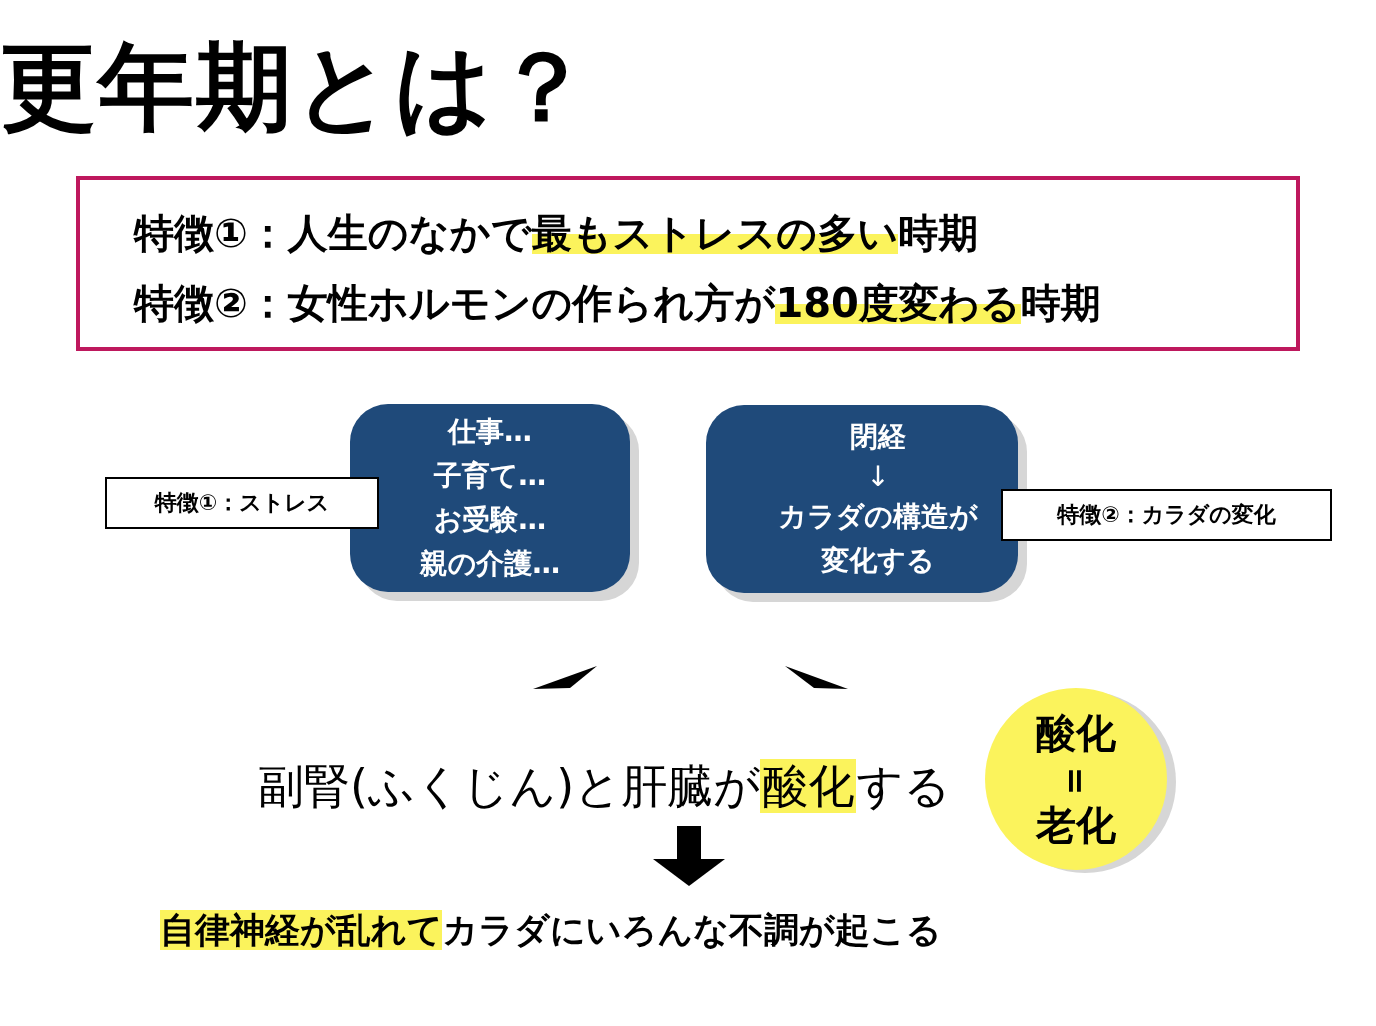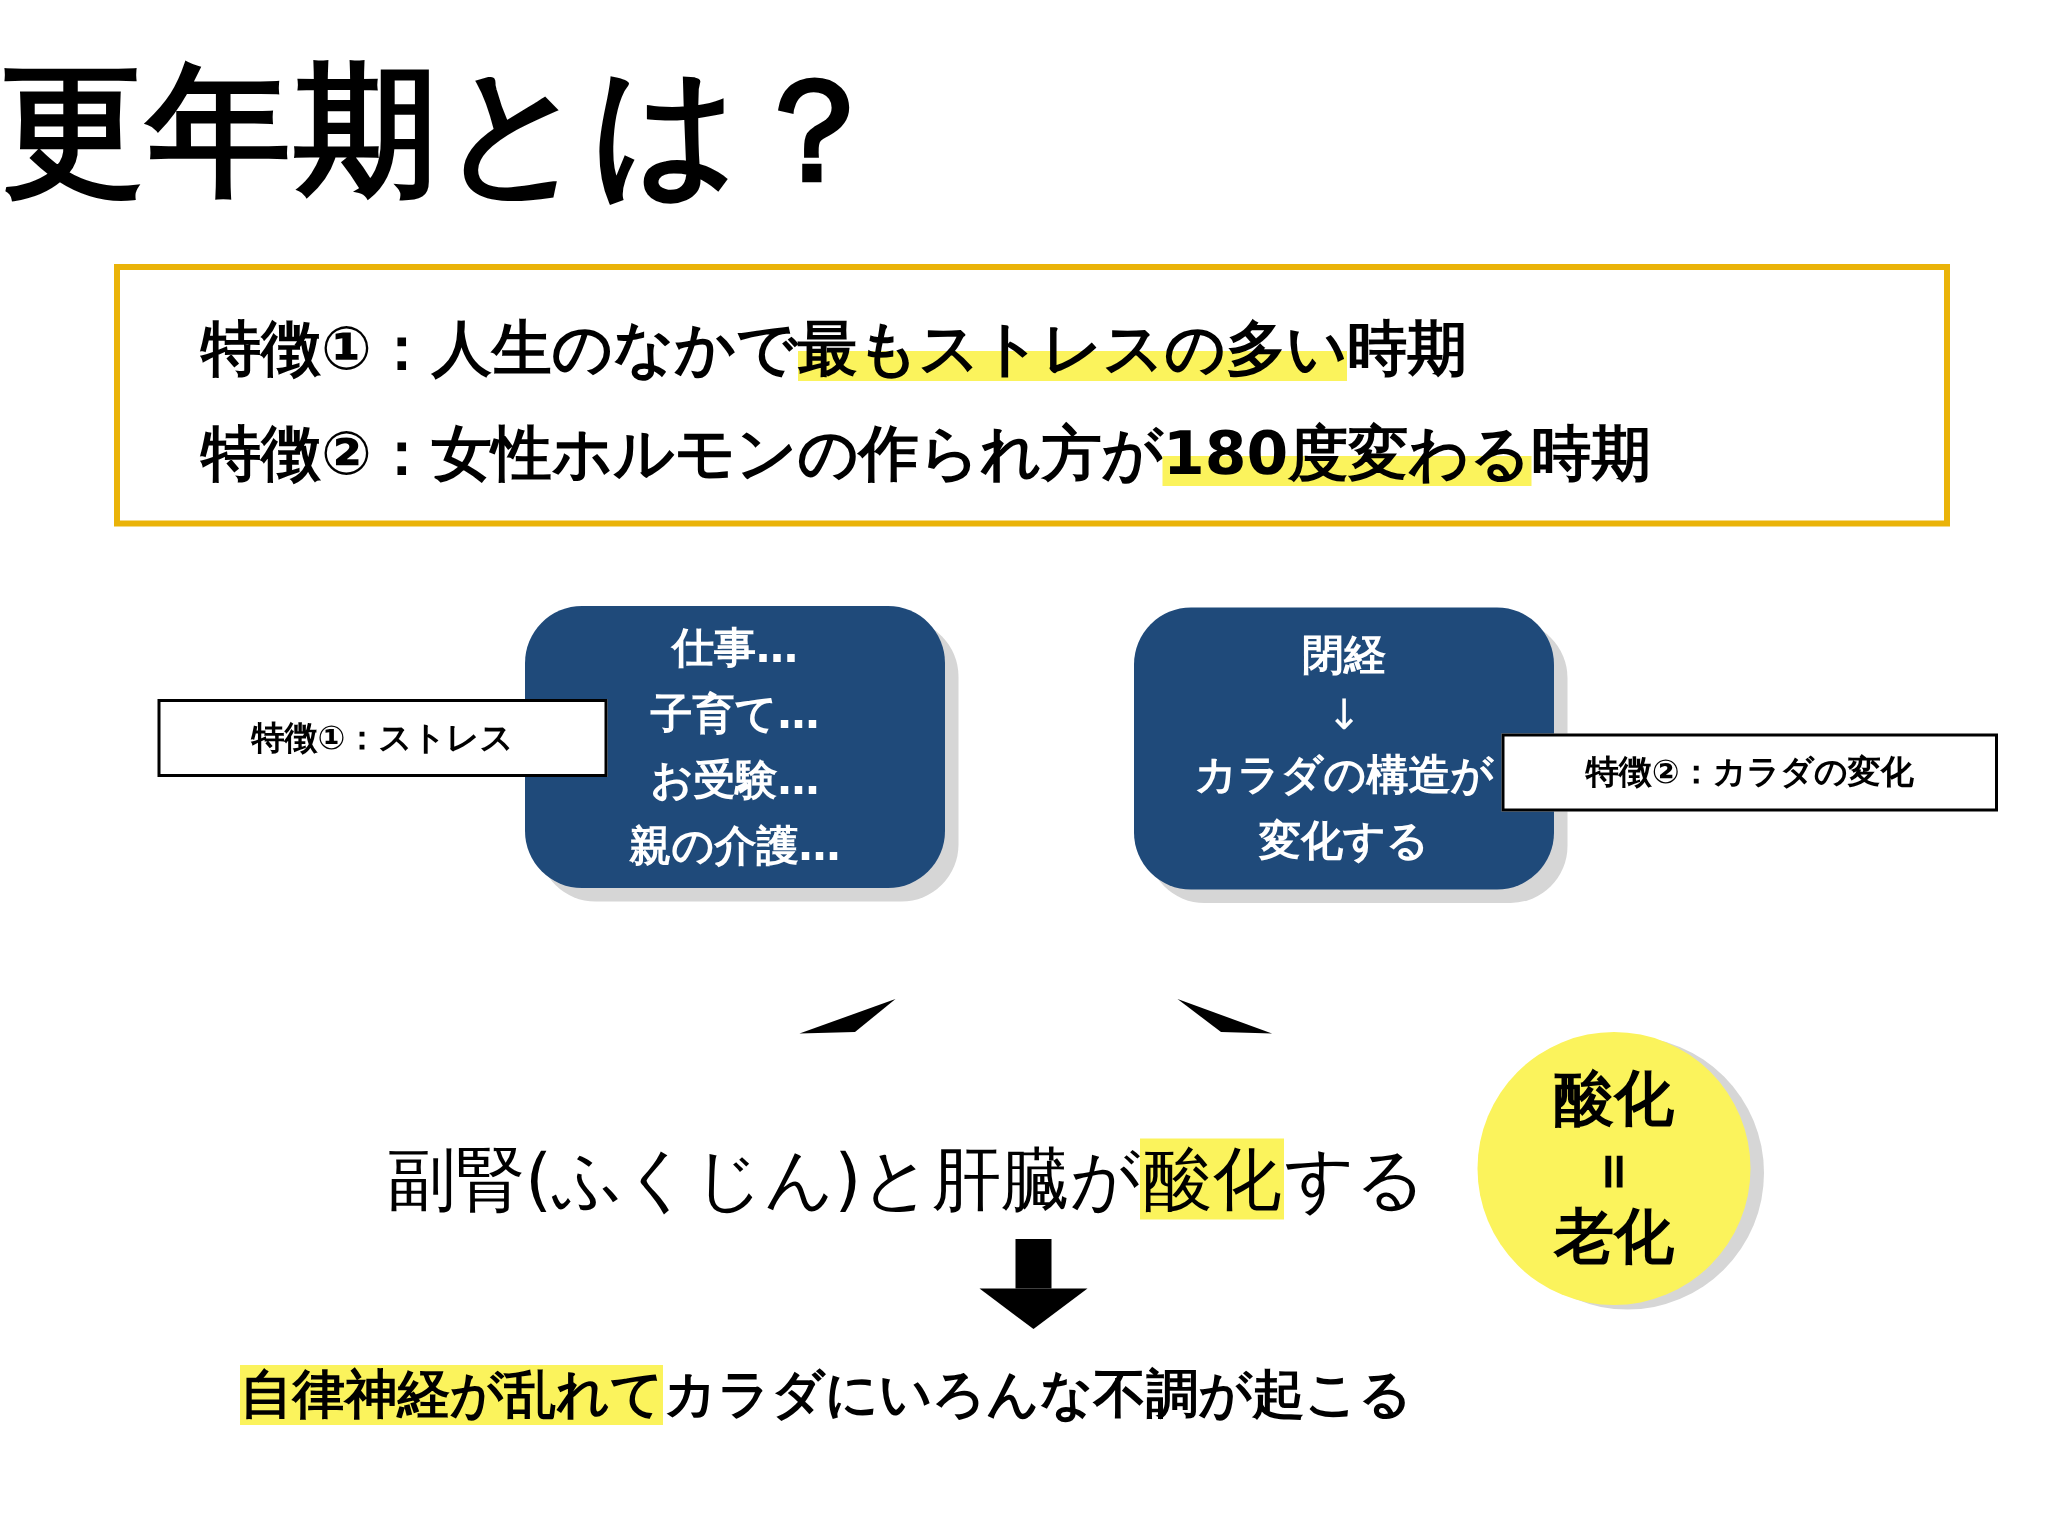--- a/index.html
+++ b/index.html
@@ -7,47 +7,47 @@
     width: 1376px; height: 1026px; background: #ffffff; position: relative; overflow: hidden;
     font-family: "DejaVu Sans", "Liberation Sans", sans-serif; color: #000;
   }
   .abs { position: absolute; }
   .title {
     left: 0; width: 1376px; top: 32px; text-align: left;
     font-size: 96px; font-weight: bold; letter-spacing: 2px; line-height: 110px;
   }
   .feature-box {
     left: 76px; top: 176px; width: 1216px; height: 167px;
-    border: 4px solid #eab308; box-sizing: content-box;
+    border: 4px solid #be185d; box-sizing: content-box;
   }
   .feature-line {
     position: absolute; left: 54px; font-size: 40px; font-weight: bold; white-space: nowrap; line-height: 50px;
   }
   .feature-line.l1 { top: 28px; }
   .feature-line.l2 { top: 98px; }
   .hl-half {
     background: linear-gradient(to bottom, transparent 52%, #fbf35c 52%, #fbf35c 96%, transparent 96%);
   }
   .hl-full { background: #fbf35c; }
   .bluebox {
     width: 280px; height: 188px; background: #1f4a7a; border-radius: 38px;
     box-shadow: 9px 9px 0 #d6d6d6; color: #fff; font-weight: bold;
     display: flex; flex-direction: column; align-items: center; justify-content: center;
     text-align: center;
   }
   .bluebox span { display: block; font-size: 28px; line-height: 44px; white-space: nowrap; }
   .bluebox .arrow { font-size: 28px; line-height: 36px; font-weight: normal; }
   .bluebox.left { left: 350px; top: 404px; }
-  .bluebox.right { left: 756px; top: 405px; }
+  .bluebox.right { left: 706px; top: 405px; padding-left: 32px; }
   .label-box {
     height: 52px; background: #fff; border: 2px solid #000; box-sizing: border-box;
     display: flex; align-items: center; justify-content: center;
     font-size: 22px; font-weight: bold; white-space: nowrap;
   }
-  .label-box.left { left: 105px; top: 466px; width: 300px; }
+  .label-box.left { left: 105px; top: 477px; width: 274px; }
   .label-box.right { left: 1001px; top: 489px; width: 331px; }
   .wedges { left: 520px; top: 660px; width: 340px; height: 36px; }
   .mid-line {
     left: 258px; top: 752px; font-size: 46px; font-weight: normal; white-space: nowrap; line-height: 68px;
   }
   .mid-line .hl-full { padding: 0 2px; }
   .circle {
     left: 985px; top: 688px; width: 182px; height: 182px; border-radius: 50%;
     background: #fbf35c; box-shadow: 9px 3px 0 #d6d6d6;
     display: flex; flex-direction: column; align-items: center; justify-content: center;

